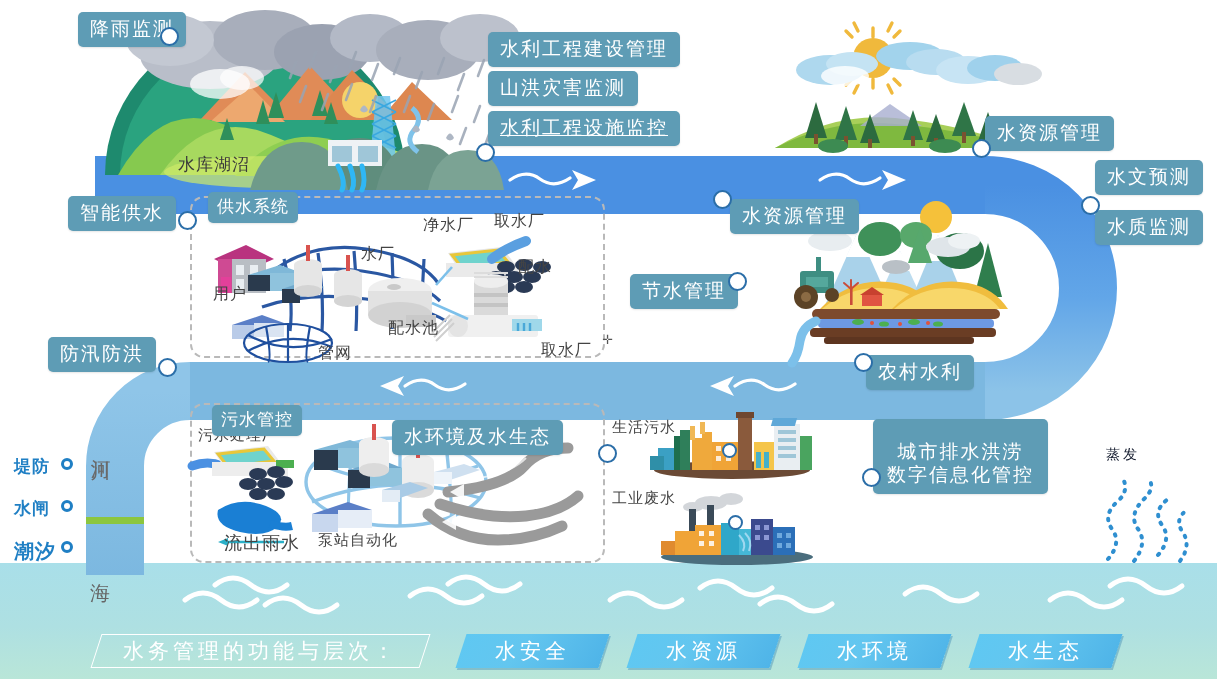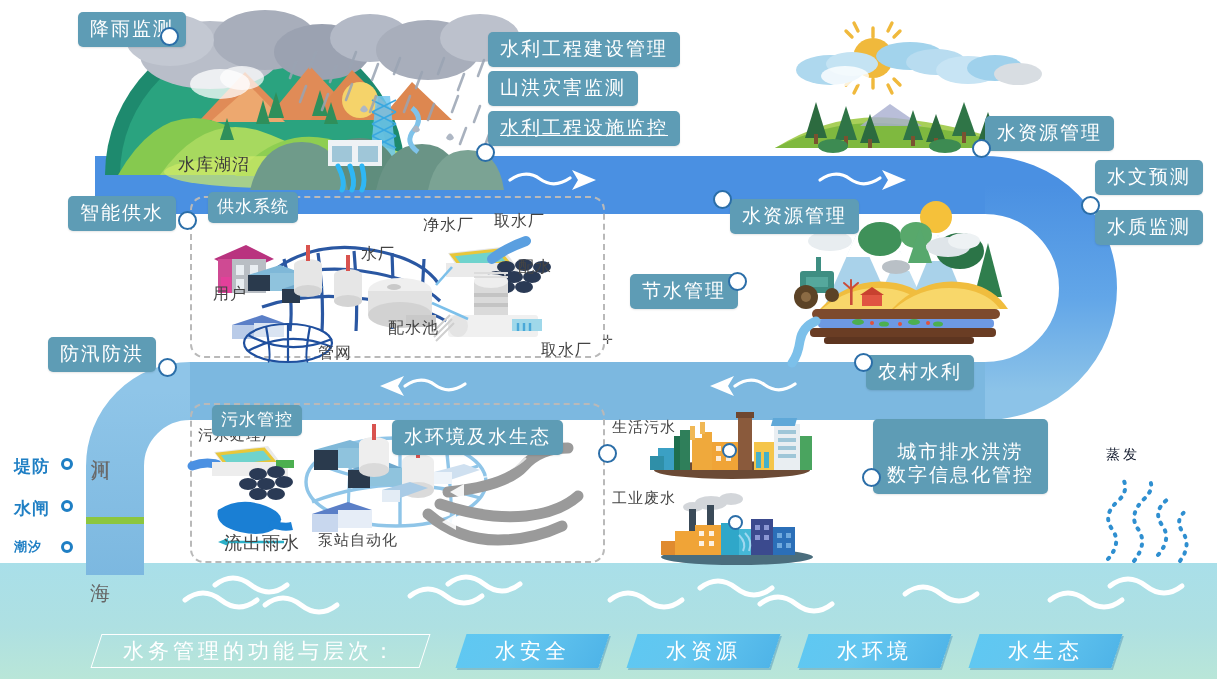--- a/index.html
+++ b/index.html
@@ -154,21 +154,21 @@
 
   <div class="txt big" style="left:88px; top:443px; z-index:25; writing-mode: vertical-rl; letter-spacing:2px; color:#6a6a6a;">河川</div>
   <div class="abs" style="left:86px; top:517px; width:58px; height:7px; background:#8cc63f; z-index:26;"></div>
 
   <div class="txt blue" style="left:14px; top:455px; font-size:17px; z-index:30;">堤防</div>
   <div class="abs" style="left:61px; top:458px; width:12px; height:12px; border-radius:50%; border:3px solid #1f7fc4; z-index:30;"></div>
 
   <div class="txt blue" style="left:14px; top:497px; font-size:17px; z-index:30;">水闸</div>
   <div class="abs" style="left:61px; top:500px; width:12px; height:12px; border-radius:50%; border:3px solid #1f7fc4; z-index:30;"></div>
 
-  <div class="txt blue" style="left:14px; top:538px; font-size:13px; z-index:30;">潮汐</div>
+  <div class="txt blue" style="left:14px; top:538px; font-size:20px; z-index:30;">潮汐</div>
   <div class="abs" style="left:61px; top:541px; width:12px; height:12px; border-radius:50%; border:3px solid #1f7fc4; z-index:30;"></div>
 
   <svg class="abs" style="left:60px;top:0px;width:460px;height:190px;z-index:12;" viewBox="0 0 460 190">
 
     <path d="M45,175 a150,150 0 0 1 300,0 z" fill="#1e8a6e"></path>
     <path d="M60,175 a135,135 0 0 1 270,0 z" fill="#2aa37f"></path>
 
     <ellipse cx="150" cy="55" rx="70" ry="34" fill="#b9bec9"></ellipse>
     <ellipse cx="205" cy="40" rx="52" ry="30" fill="#a8aebb"></ellipse>
     <ellipse cx="110" cy="40" rx="44" ry="26" fill="#c3c8d2"></ellipse>

